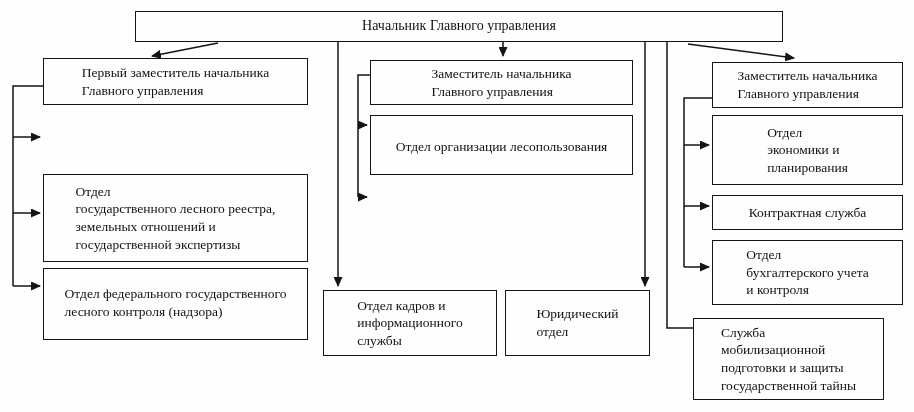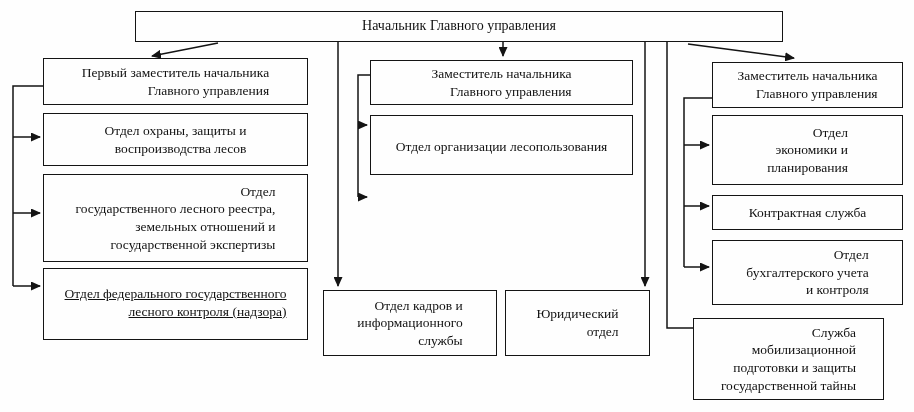--- a/index.html
+++ b/index.html
@@ -26,36 +26,36 @@
   }
   .box {
     position: absolute;
     z-index: 2;
     box-sizing: border-box;
     border: 1.6px solid #141414;
     background: #fefefe;
     display: flex;
     align-items: center;
     justify-content: center;
-    text-align: right;
+    text-align: left;
     white-space: pre-line;
     font-size: 13.5px;
     line-height: 1.3;
     padding: 2px 4px;
   }
   .box.top-align {
     align-items: flex-start;
     padding-top: 22px;
   }
   
   .b-chief        { left:135px; top:11px;  width:648px; height:31px; font-size:14px; }
   .b-first-deputy { left:43px;  top:58px;  width:265px; height:47px; }
   .b-protect      { left:43px;  top:113px; width:265px; height:53px; }
   .b-registry     { left:43px;  top:174px; width:265px; height:88px; }
-  .b-control      { left:43px;  top:268px; width:265px; height:72px; padding-bottom:4px;text-decoration:underline; }
+  .b-control      { left:43px;  top:268px; width:265px; height:72px; padding-bottom:4px; }
   .b-deputy-mid   { left:370px; top:60px;  width:263px; height:45px; }
   .b-forest-use   { left:370px; top:115px; width:263px; height:60px; }
   .b-info         { left:370px; top:185px; width:263px; height:76px; }
   .b-hr           { left:323px; top:290px; width:174px; height:66px; }
   .b-legal        { left:505px; top:290px; width:145px; height:66px; }
   .b-deputy-right { left:712px; top:62px;  width:191px; height:46px; }
   .b-econ         { left:712px; top:115px; width:191px; height:70px; }
   .b-contract     { left:712px; top:195px; width:191px; height:35px; }
   .b-account      { left:712px; top:240px; width:191px; height:65px; }
   .b-mobil        { left:693px; top:318px; width:191px; height:82px; }
@@ -101,22 +101,20 @@
     <polyline points="712,98 684,98 684,267"></polyline>
     <line x1="684" y1="145" x2="709" y2="145" marker-end="url(#arw)"></line>
     <line x1="684" y1="206" x2="709" y2="206" marker-end="url(#arw)"></line>
     <line x1="684" y1="267" x2="709" y2="267" marker-end="url(#arw)"></line>
   </svg>
 
   <div class="box b-chief">Начальник Главного управления</div>
 
   <div class="box b-first-deputy">Первый заместитель начальника
 Главного управления</div>
-  <div class="box b-protect">Отдел охраны, защиты и
-воспроизводства лесов</div>
   <div class="box b-registry">Отдел
 государственного лесного реестра,
 земельных отношений и
 государственной экспертизы</div>
   <div class="box b-control">Отдел федерального государственного
 лесного контроля (надзора)</div>
 
   <div class="box b-deputy-mid">Заместитель начальника
 Главного управления</div>
   <div class="box b-forest-use top-align">Отдел организации лесопользования</div>

